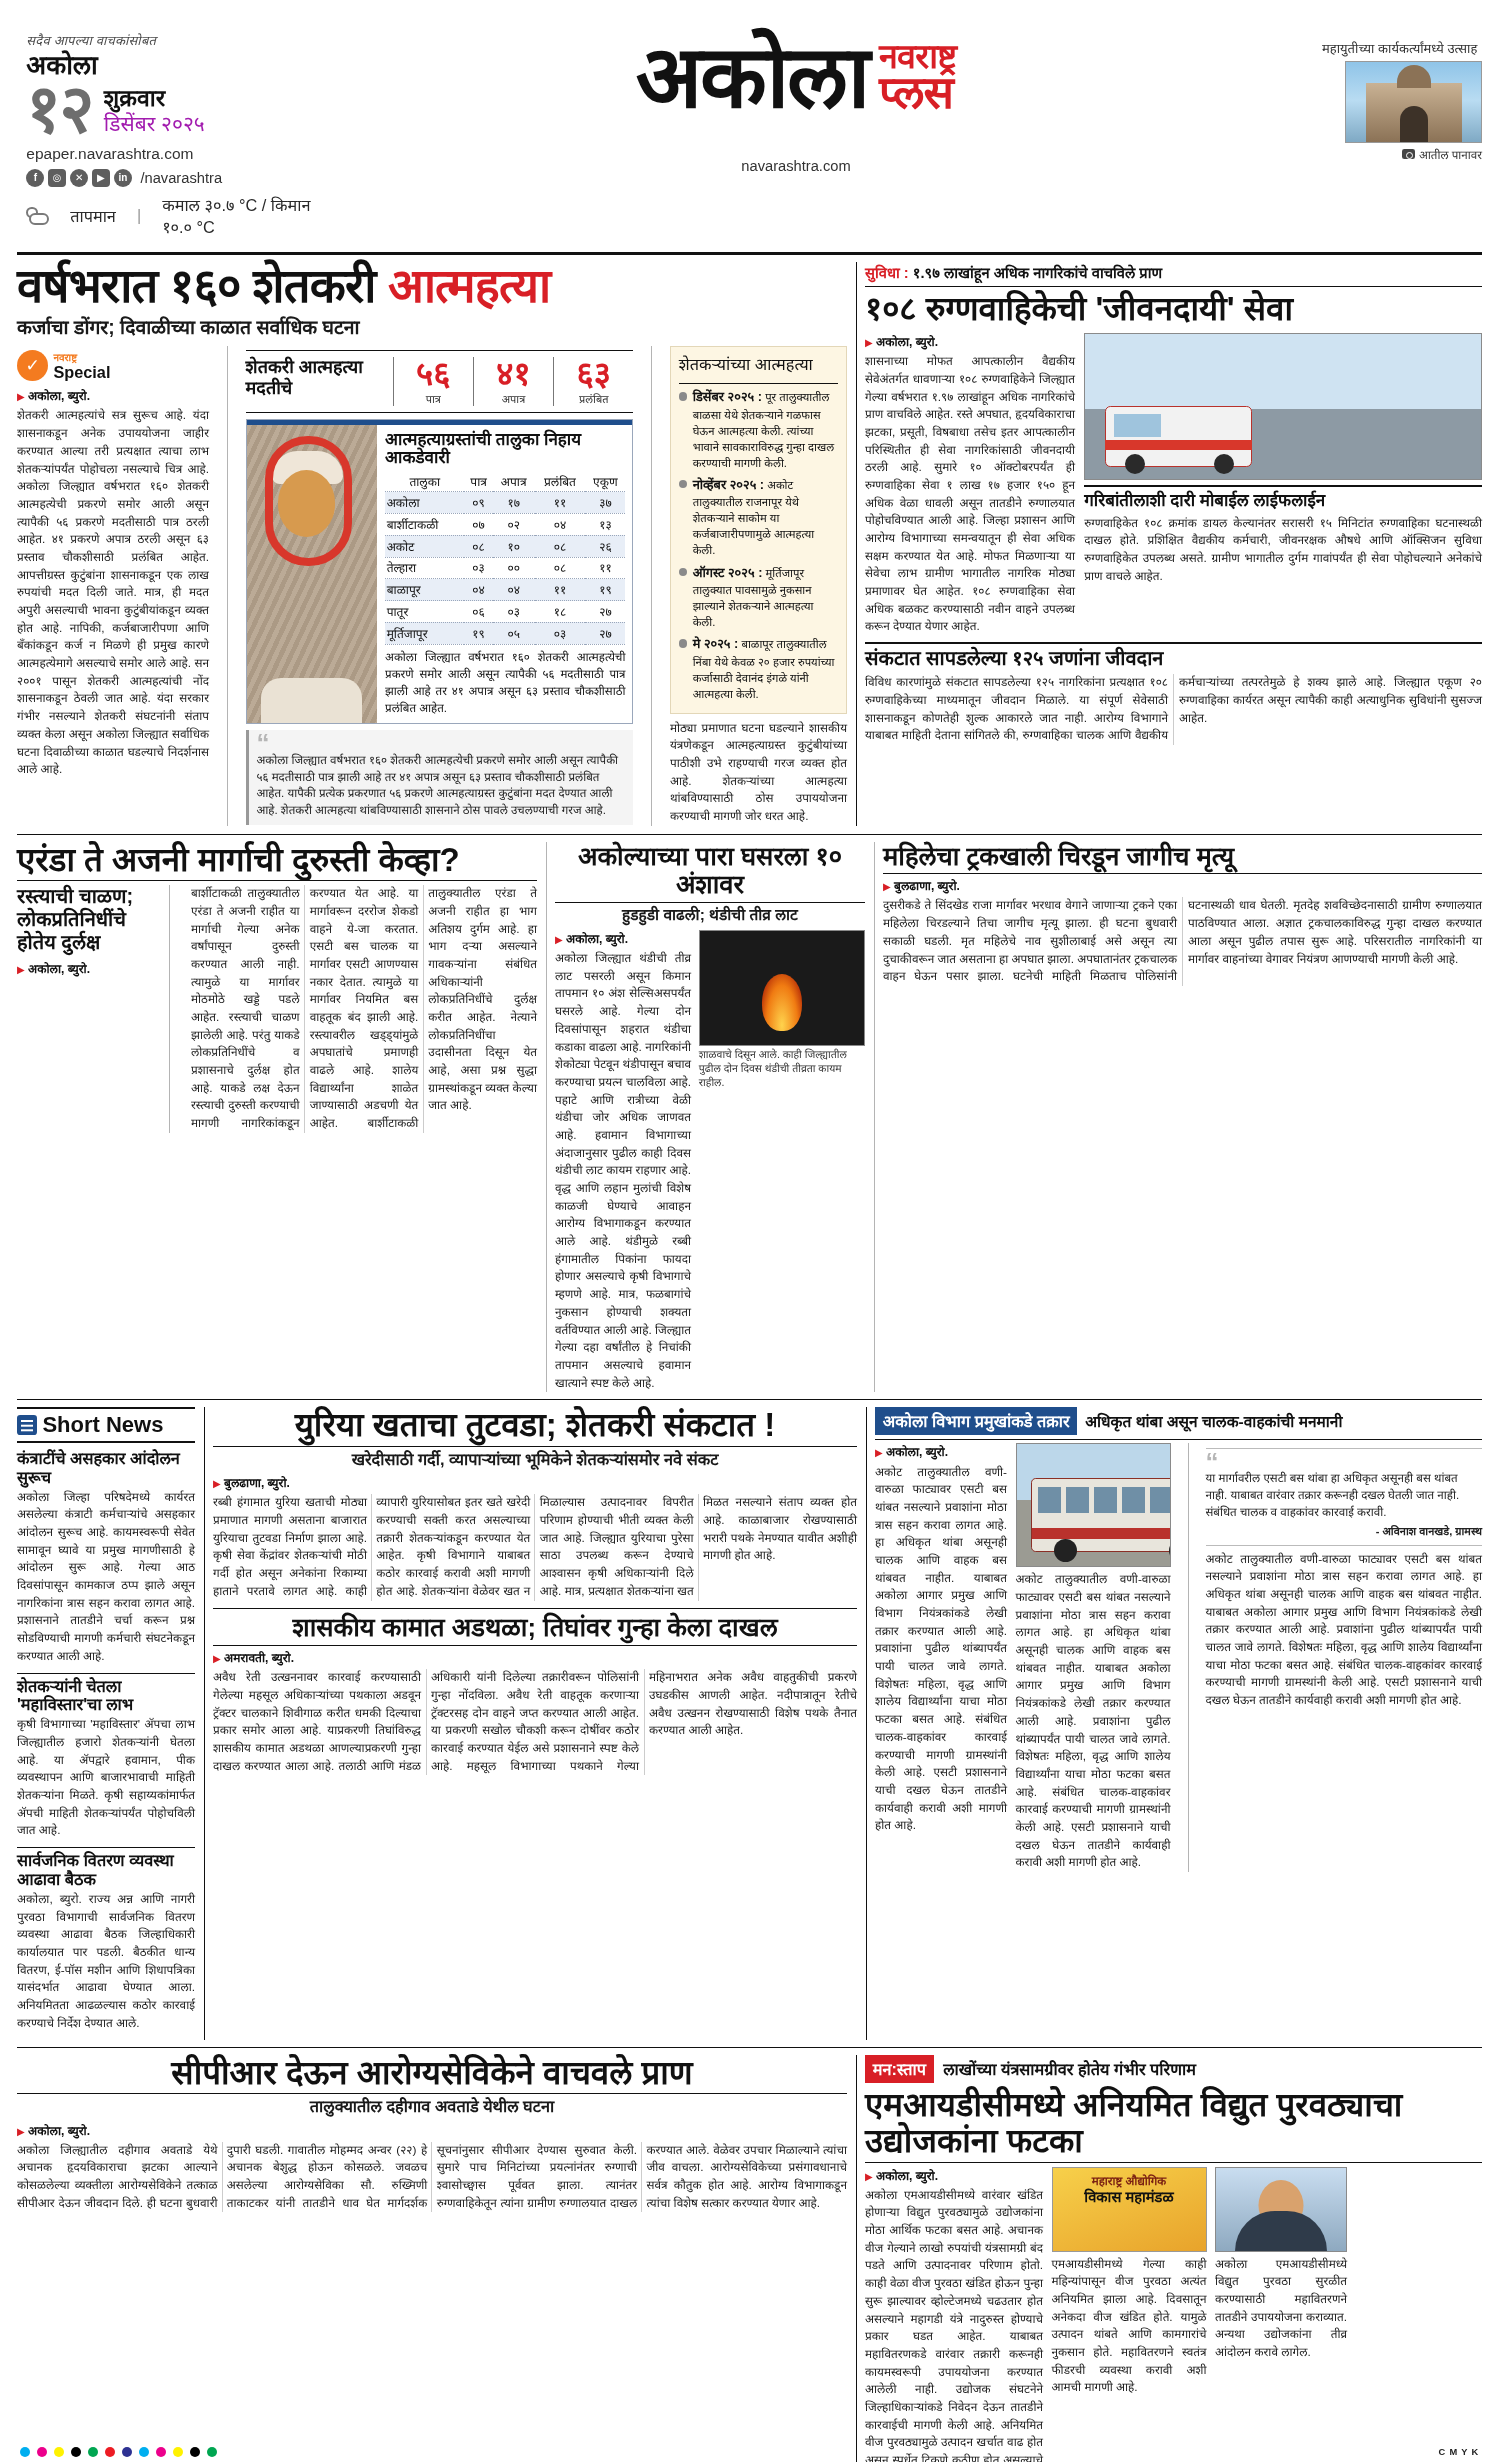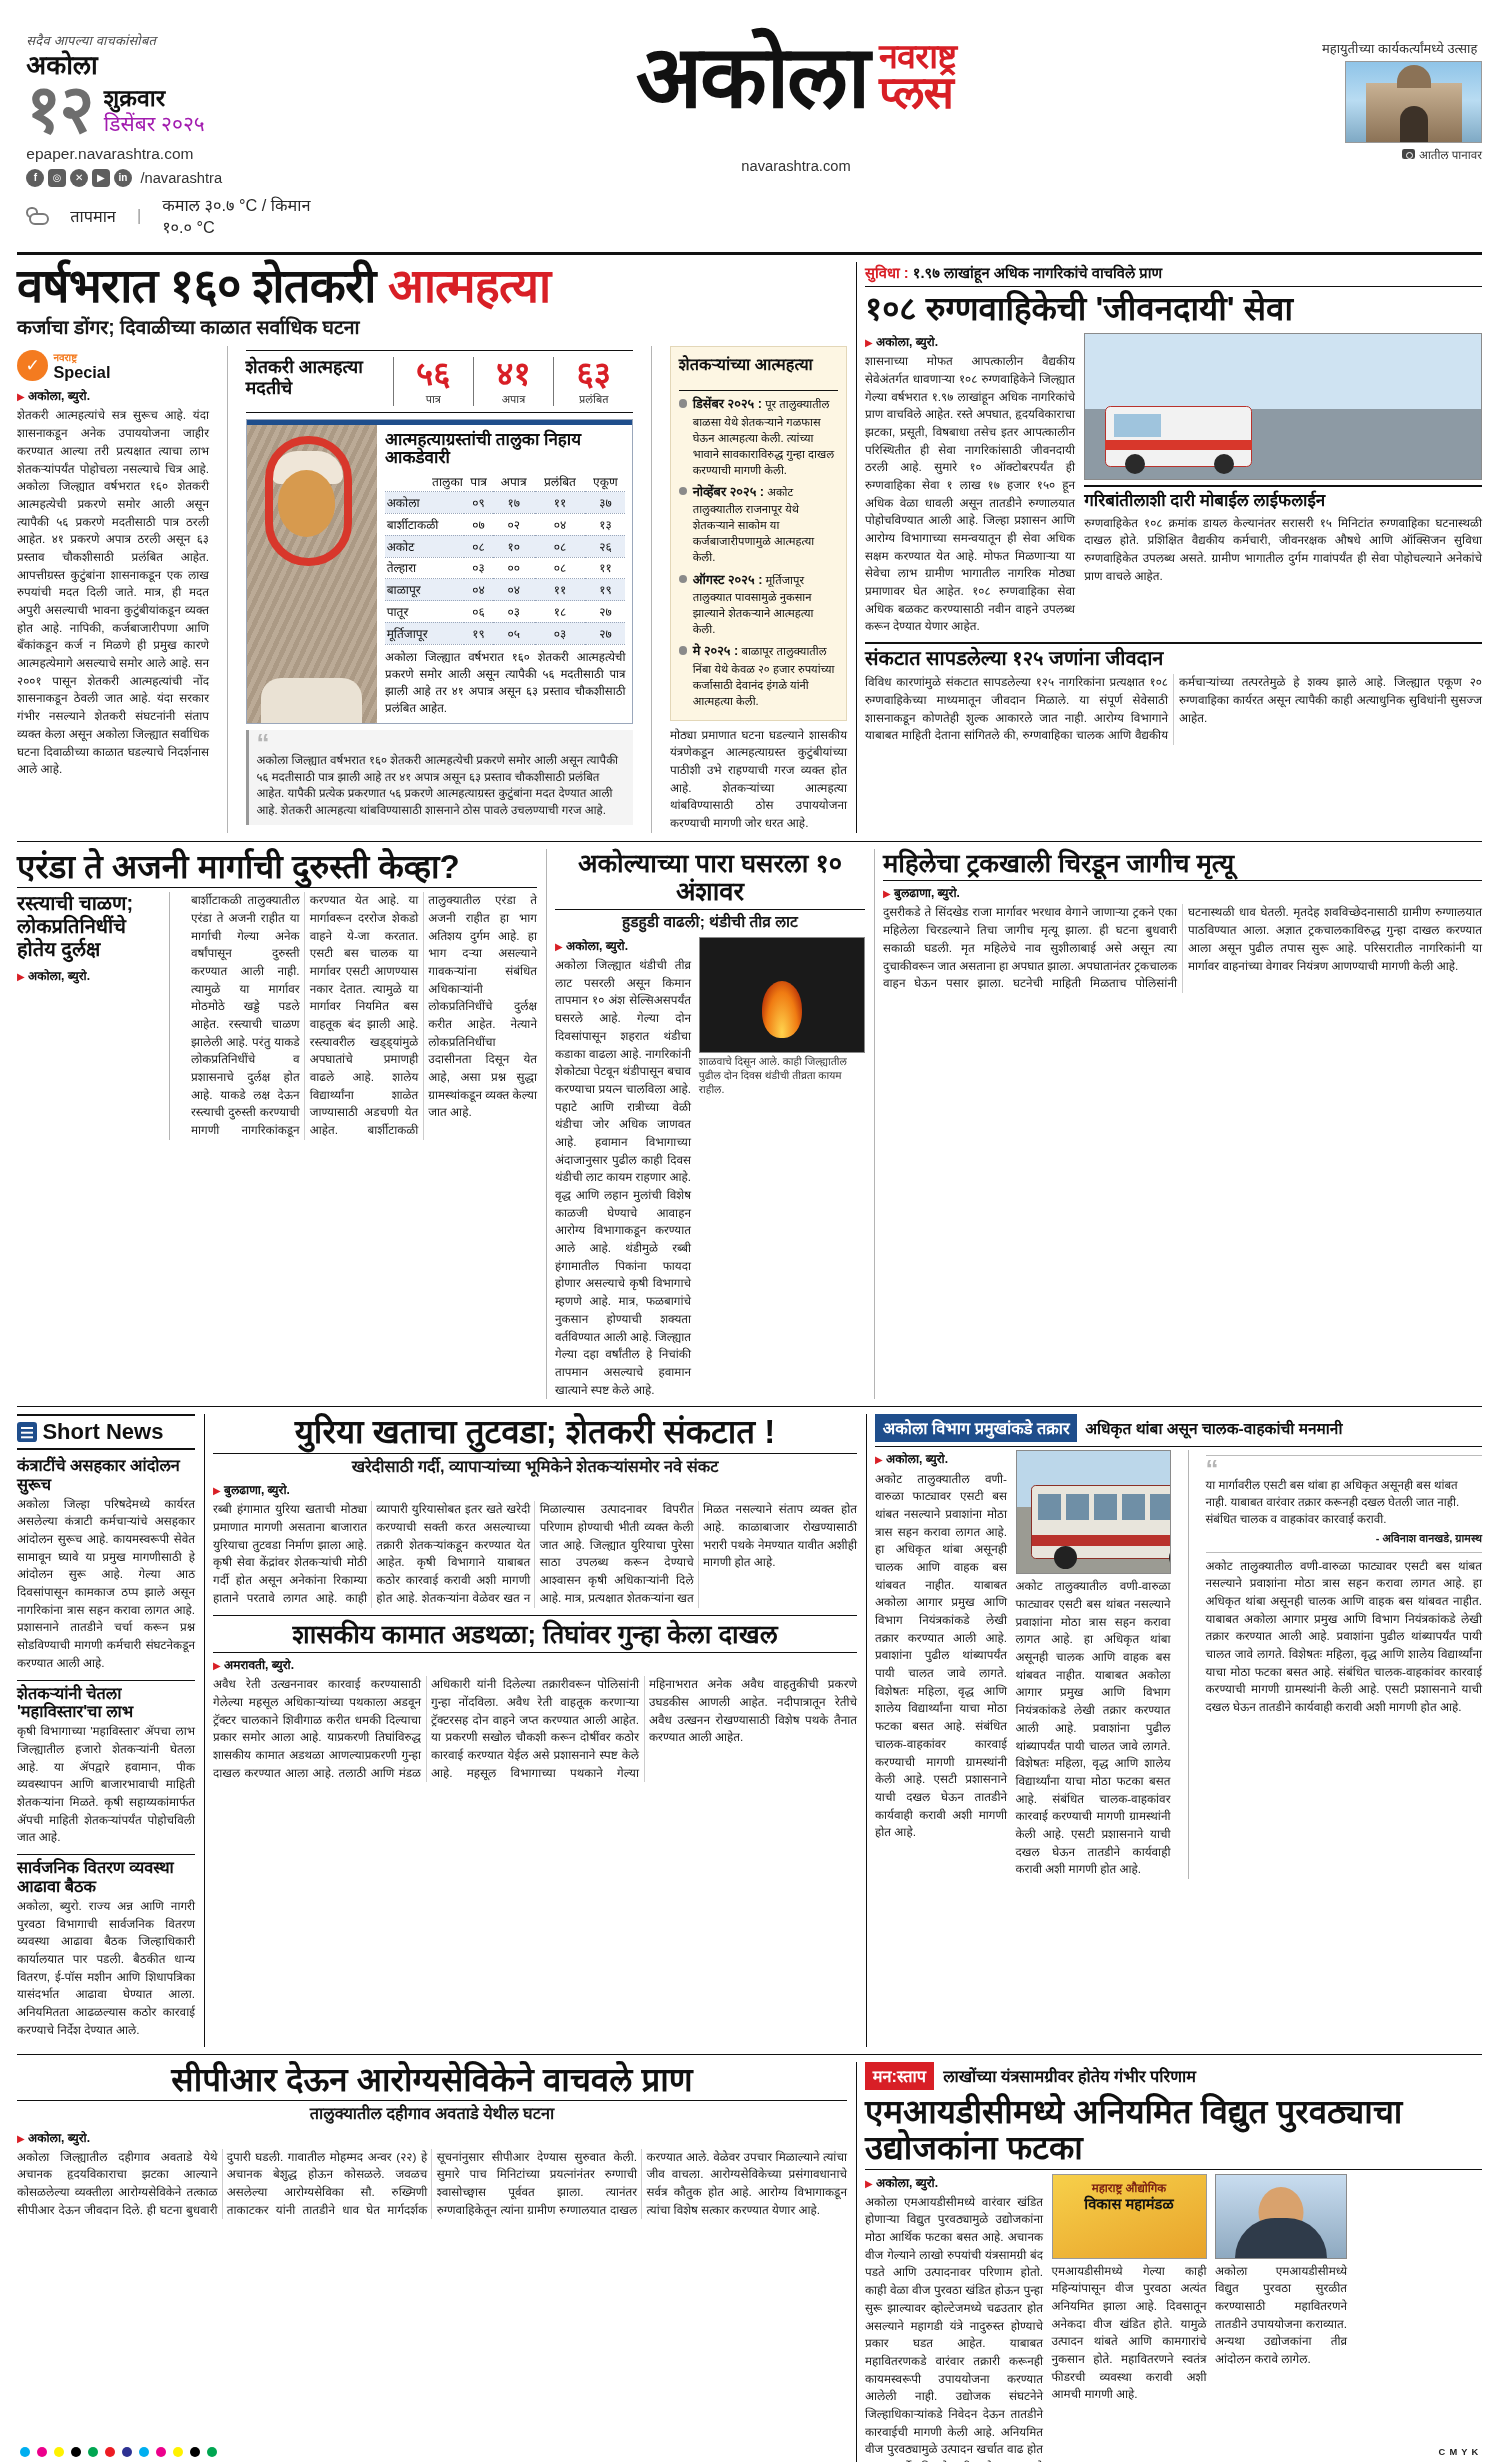--- a/index.html
+++ b/index.html
@@ -118,35 +118,35 @@
                    background: #d79a4e; border-radius: 29px/33px; }
   .t-photo .turban { position: absolute; left: 25px; top: 26px; width: 71px; height: 33px;
                      background: #efe6d8; border-radius: 36px 36px 11px 11px; }
   .t-photo .rope { position: absolute; left: 18.6px; top: 11px; width: 87px; height: 130px;
                    border: 8.5px solid #d8372b; border-radius: 43px; }
   .t-photo .body { position: absolute; left: 14px; bottom: 0; width: 101px; height: 45px;
                    background: #eae2d4; border-radius: 20px 20px 0 0; }
   .t-right { flex: 1; padding: 5.4px 7px 6.2px 8.5px; }
   .t-title { font-size: 17px; font-weight: 900; line-height: 1.1; margin-bottom: 3.1px; }
   table.tehsil { width: 100%; border-collapse: collapse; font-size: 12px; }
-  table.tehsil th { text-align: right; font-weight: normal; padding: 1.6px 1.6px; font-size: 12px;
+  table.tehsil th { text-align: center; font-weight: normal; padding: 1.6px 1.6px; font-size: 12px;
                     border-bottom: 0.8px dotted #9aa7bb; }
   table.tehsil td { padding: 1.9px 1.6px; border-bottom: 0.8px dotted #9aa7bb; }
   table.tehsil th.num, table.tehsil td.num { text-align: center; }
   table.tehsil tbody tr:nth-child(odd) { background: #e8eef7; }
   .t-note { font-size: 11.6px; line-height: 1.45; margin-top: 4.7px; text-align: justify; }
 
   
   .quote-box { background: #f4f4f4; border-left: 3.1px solid #999; padding: 6.2px 7.8px; font-size: 11.6px;
                line-height: 1.45; color: #222; }
   .qmark { font-size: 26px; color: #b6b6b6; font-weight: 900; line-height: .6; display: block; }
 
   
   .cream { background: #fdf6e3; border: 0.8px solid #e3d7b8; padding: 6.2px 7.8px; }
-  .cream-title { font-size: 16.3px; font-weight: 700; border-bottom: 1.6px solid #111; padding-bottom: 15px;
+  .cream-title { font-size: 16.3px; font-weight: 400; border-bottom: 1.6px solid #111; padding-bottom: 8px;
                  margin-bottom: 4.7px; }
   .tl-item { display: flex; gap: 5.4px; margin-bottom: 5.4px; font-size: 11.3px; line-height: 1.42; }
   .tl-dot { width: 8.5px; height: 8.5px; border-radius: 50%; background: #8a8a8a; flex-shrink: 0; margin-top: 3.9px; }
   .tl-item b { font-size: 12.8px; }
 
   
   .secbar { background: #1f4e8c; color: #fff; font-size: 16.3px; font-weight: bold; padding: 3.1px 7.8px;
             display: inline-block; }
   .secbar-red { background: #d81f26; }
   .hdr-rule { border-top: 2.3px solid #111; margin: 5.4px 0 3.9px 0; }

